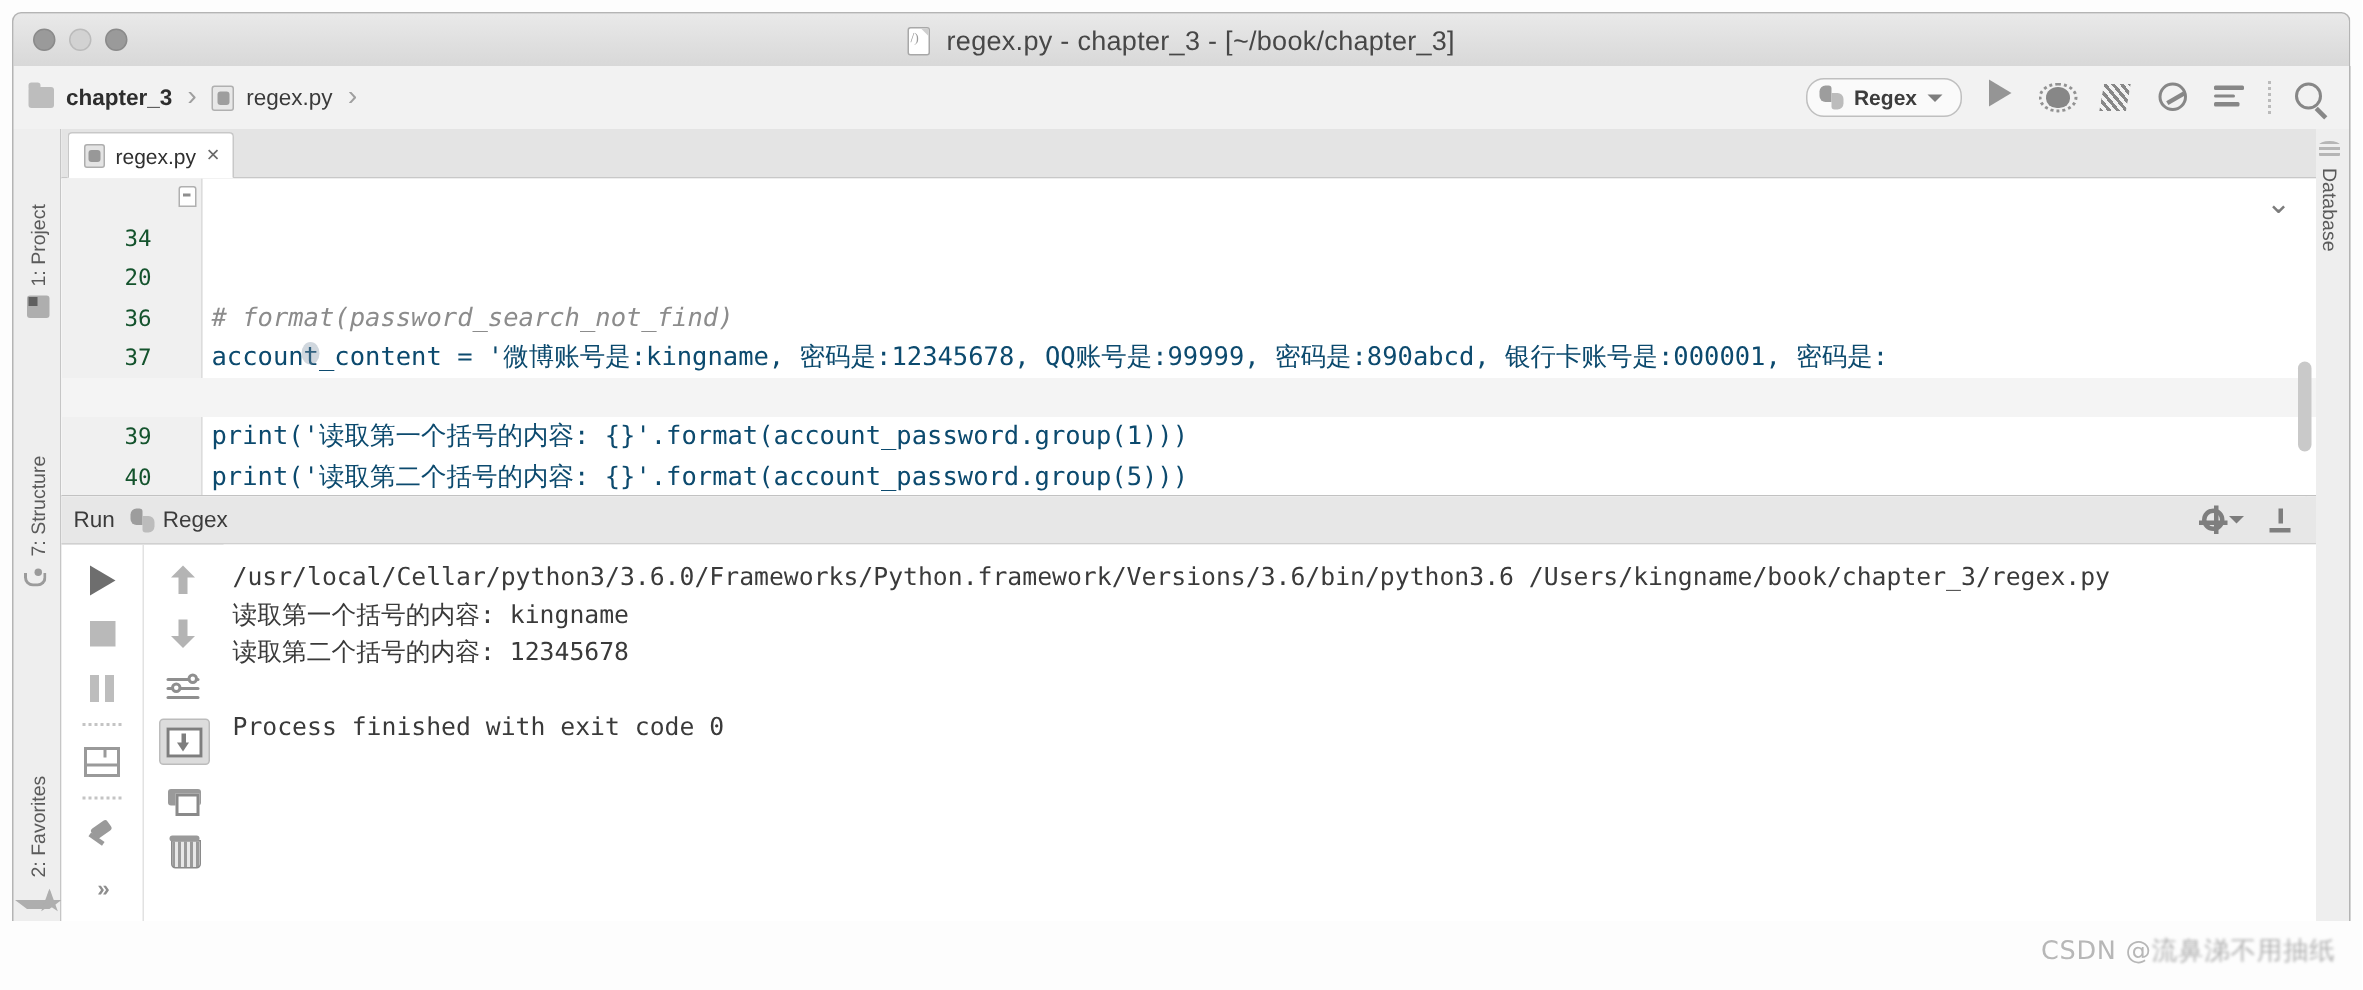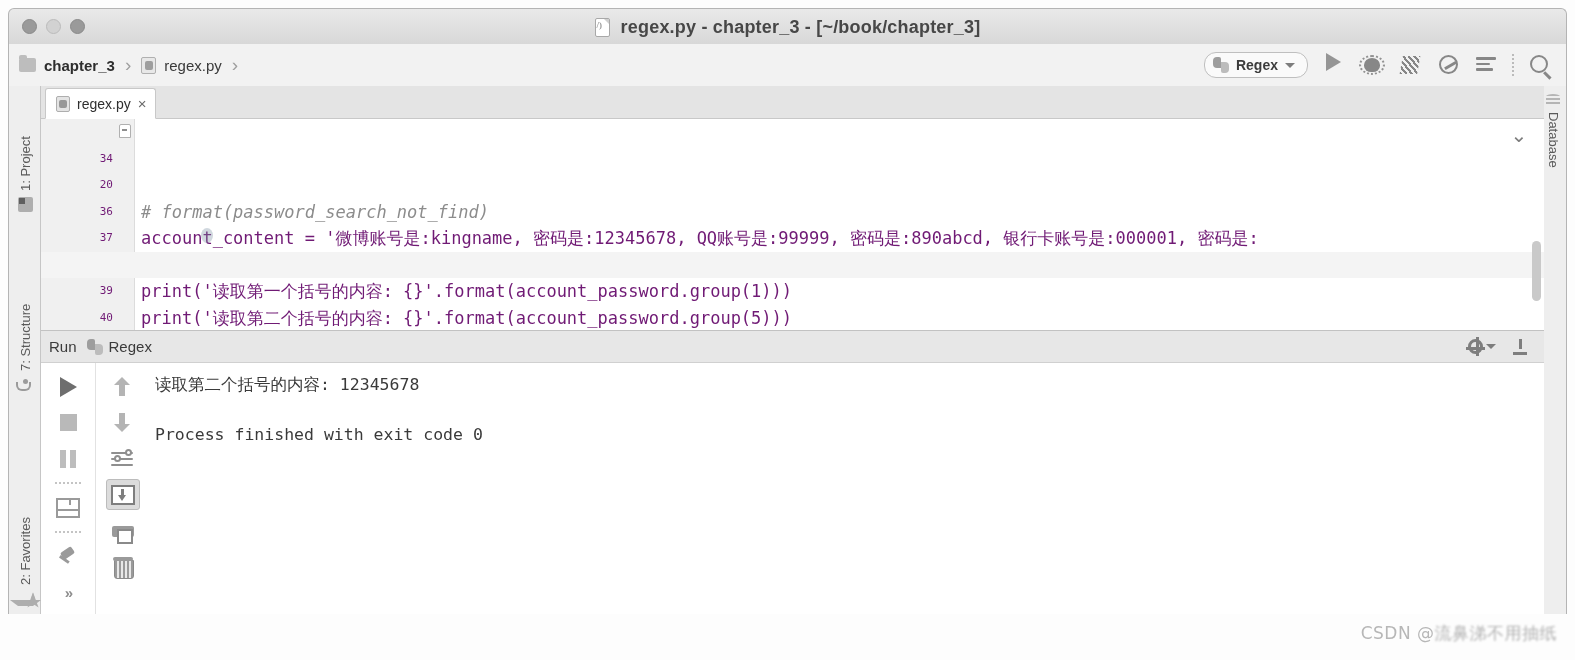--- a/index.html
+++ b/index.html
@@ -24,21 +24,20 @@
     border-radius: 6px 6px 0 0;
     display: flex; align-items: center;
   }
   .traffic { display: flex; gap: 9px; margin-left: 13px; }
   .dot { width: 15px; height: 15px; border-radius: 50%; background: #9a9a9a; border: 1px solid #8a8a8a; }
   .dot.mid { background: #d2d2d2; border-color: #bbb; }
   .title-center {
     position: absolute; left: 0; right: 0; top: 0; height: 36px;
     display: flex; align-items: center; justify-content: center; gap: 11px;
     pointer-events: none;
-    font-weight: bold;
   }
   .title-text {
     font-size: 18px; color: #474747; letter-spacing: .2px;
   }
   .pyfile-icon {
     width: 15px; height: 19px; background: #ffffff;
     border: 1px solid #a8a8a8; border-radius: 2px;
     position: relative; display: inline-block;
   }
   .pyfile-icon::before {
@@ -240,25 +239,25 @@
     background: #f0f0f0; border-right: 1px solid #dcdcdc;
   }
   .code-lines {
     position: absolute; left: 0; top: 0; right: 0; bottom: 0;
     font-family: "DejaVu Sans Mono", "Liberation Mono", monospace;
     font-size: 17px; line-height: 26.5px;
   }
   .cline { position: relative; height: 26.5px; white-space: pre; }
   .cline.current { background: #f4f4f4; }
   .lnum {
-    position: absolute; left: 12px; width: 60px; text-align: right;
-    color: #701a75; font-size: 11px;
+    position: absolute; left: 0; width: 60px; text-align: right;
+    color: #14532d; font-size: 15px;
   }
   .ctext {
-    position: absolute; left: 100px; color: #701a75;
+    position: absolute; left: 100px; color: #0c4a6e;
   }
   .ctext.comment { color: #8c8c8c; font-style: italic; }
   .foldmark {
     position: absolute; left: 78px; top: 5px; width: 12px; height: 14px;
     border: 1.5px solid #b0b0b0; border-radius: 2px 2px 0 0; background: #fff;
   }
   .foldmark::after {
     content: ""; position: absolute; left: 2px; top: 4px; width: 5px; height: 1.5px;
     background: #8e8e8e;
   }
@@ -645,19 +644,19 @@
           </div>
         <div class="rt-btn">
             <span class="g-print"></span>
           </div>
         <div class="rt-btn">
             <span class="g-trash"></span>
           </div>
       </div>
     </div>
 
-    <div class="console"><div>读取第二个括号的内容: 12345678</div><div class="blank"></div><div>Process finished with exit code 0</div></div>
+    <div class="console"><div>/usr/local/Cellar/python3/3.6.0/Frameworks/Python.framework/Versions/3.6/bin/python3.6 /Users/kingname/book/chapter_3/regex.py</div><div>读取第一个括号的内容: kingname</div><div>读取第二个括号的内容: 12345678</div><div class="blank"></div><div>Process finished with exit code 0</div></div>
   </div>
 
 
   <div class="watermark"><span>CSDN @</span><span class="blur">流鼻涕不用抽纸</span></div>
 
 </div>
 
 </body></html>

